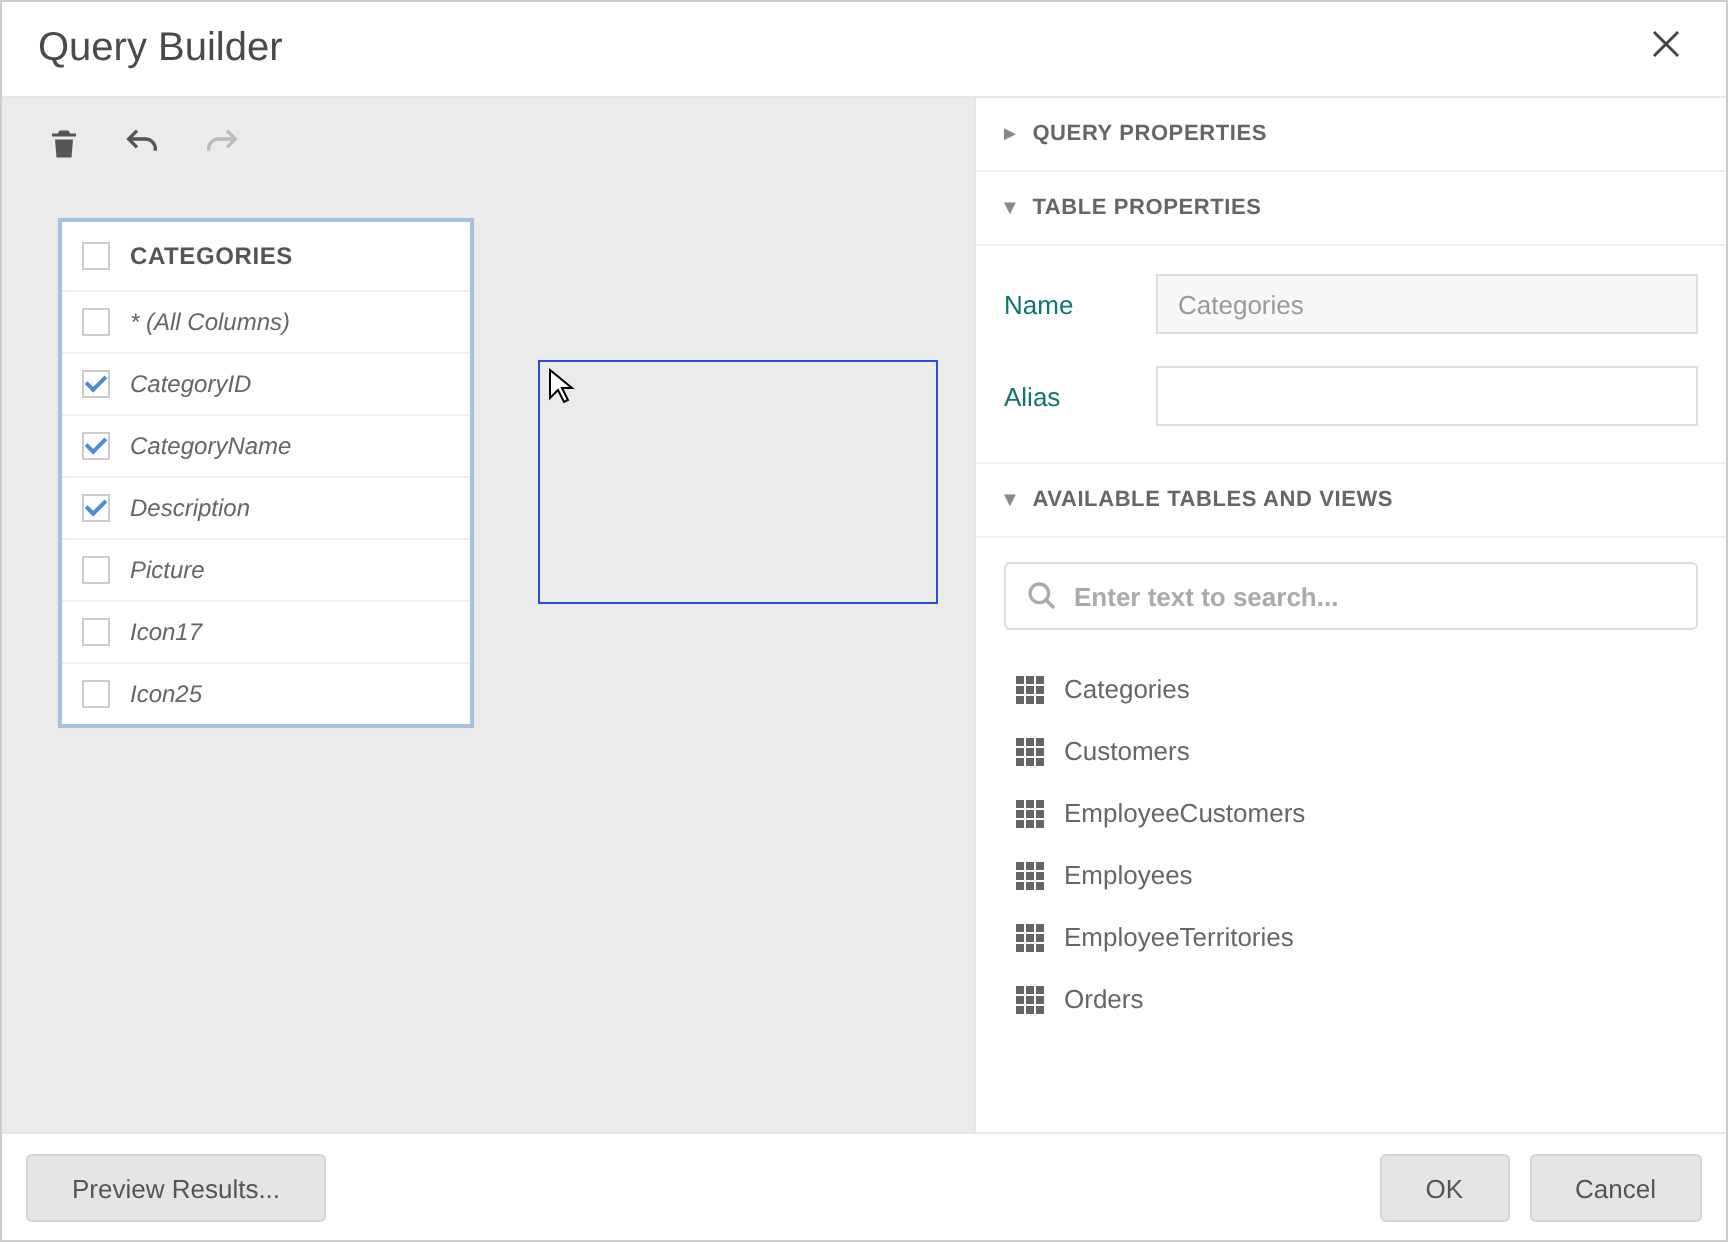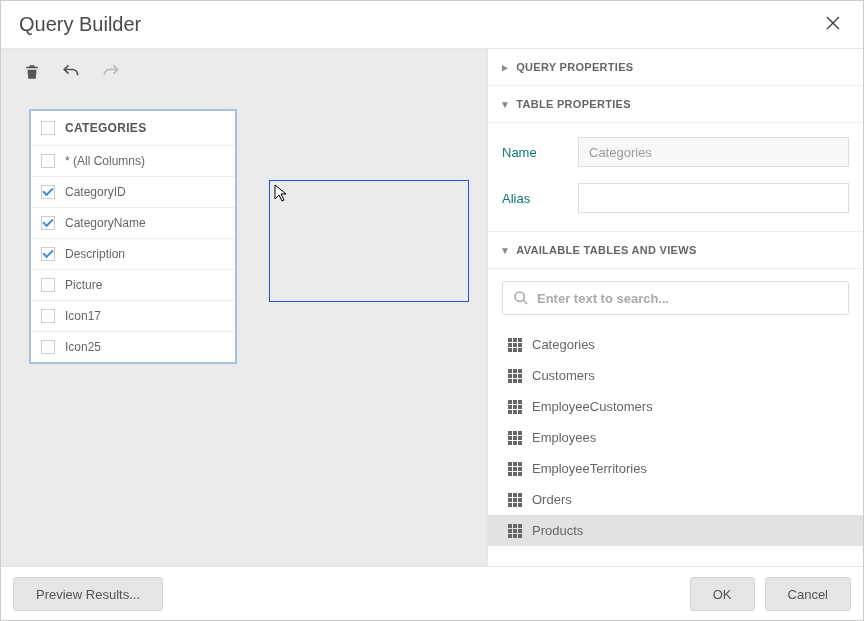--- a/index.html
+++ b/index.html
@@ -82,20 +82,21 @@
       font-size: 12px;
       font-weight: 600;
       color: #555;
       letter-spacing: 0.3px;
     }
     .column-row {
       display: flex;
       padding: 8px 10px;
       border-bottom: 1px solid #eee;
       cursor: pointer;
+      font-style: italic;
     }
     .column-row:last-child { border-bottom: none; }
     .column-row .cb {
       width: 14px; height: 14px;
       border: 1px solid #ccc;
       background: #fff;
       margin-right: 10px;
       display: inline-flex;
       align-items: center;
       justify-content: center;
@@ -446,36 +447,20 @@
               <rect x="0" y="5" width="4" height="4"></rect>
               <rect x="5" y="5" width="4" height="4"></rect>
               <rect x="10" y="5" width="4" height="4"></rect>
               <rect x="0" y="10" width="4" height="4"></rect>
               <rect x="5" y="10" width="4" height="4"></rect>
               <rect x="10" y="10" width="4" height="4"></rect>
             </svg>
           </span>
           <span class="label">Orders</span>
         </div>
-        <div class="table-item selected">
-          <span class="ticon">
-            <svg width="14" height="14" viewBox="0 0 14 14" fill="#666">
-              <rect x="0" y="0" width="4" height="4"></rect>
-              <rect x="5" y="0" width="4" height="4"></rect>
-              <rect x="10" y="0" width="4" height="4"></rect>
-              <rect x="0" y="5" width="4" height="4"></rect>
-              <rect x="5" y="5" width="4" height="4"></rect>
-              <rect x="10" y="5" width="4" height="4"></rect>
-              <rect x="0" y="10" width="4" height="4"></rect>
-              <rect x="5" y="10" width="4" height="4"></rect>
-              <rect x="10" y="10" width="4" height="4"></rect>
-            </svg>
-          </span>
-          <span class="label">Products</span>
-        </div>
       </div>
   </div>
 </div>
 
 <div class="footer">
   <button class="btn">Preview Results...</button>
   <div class="spacer"></div>
   <button class="btn">OK</button>
   <button class="btn">Cancel</button>
 </div>

